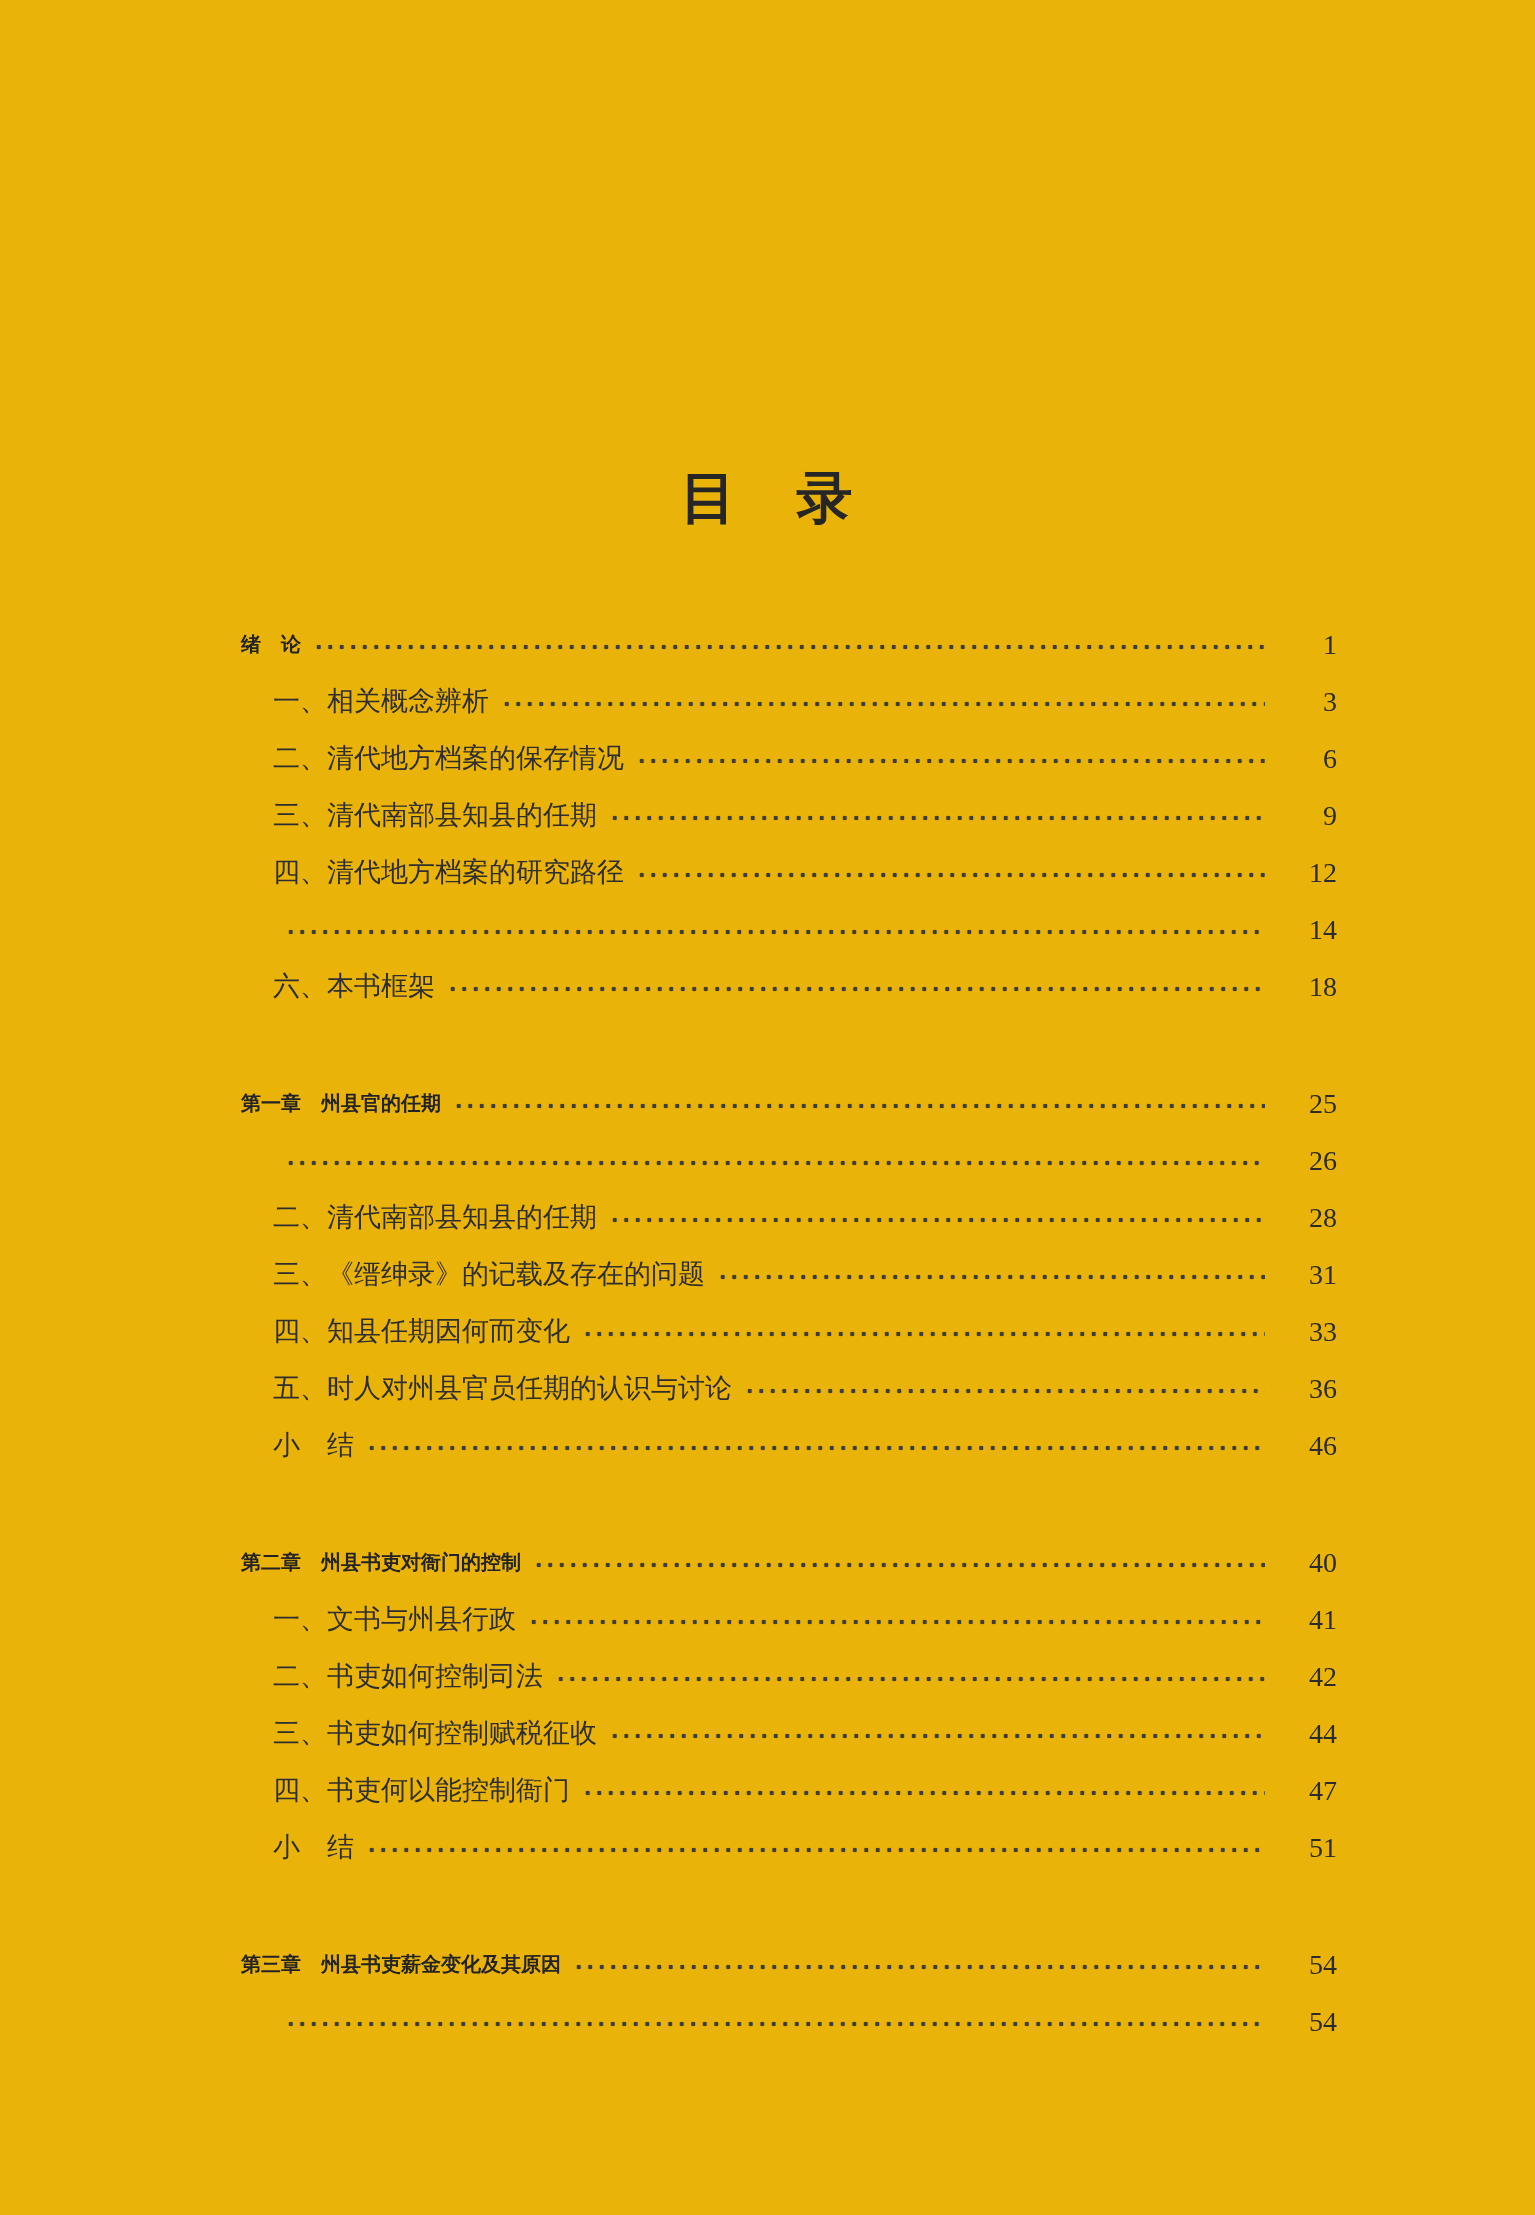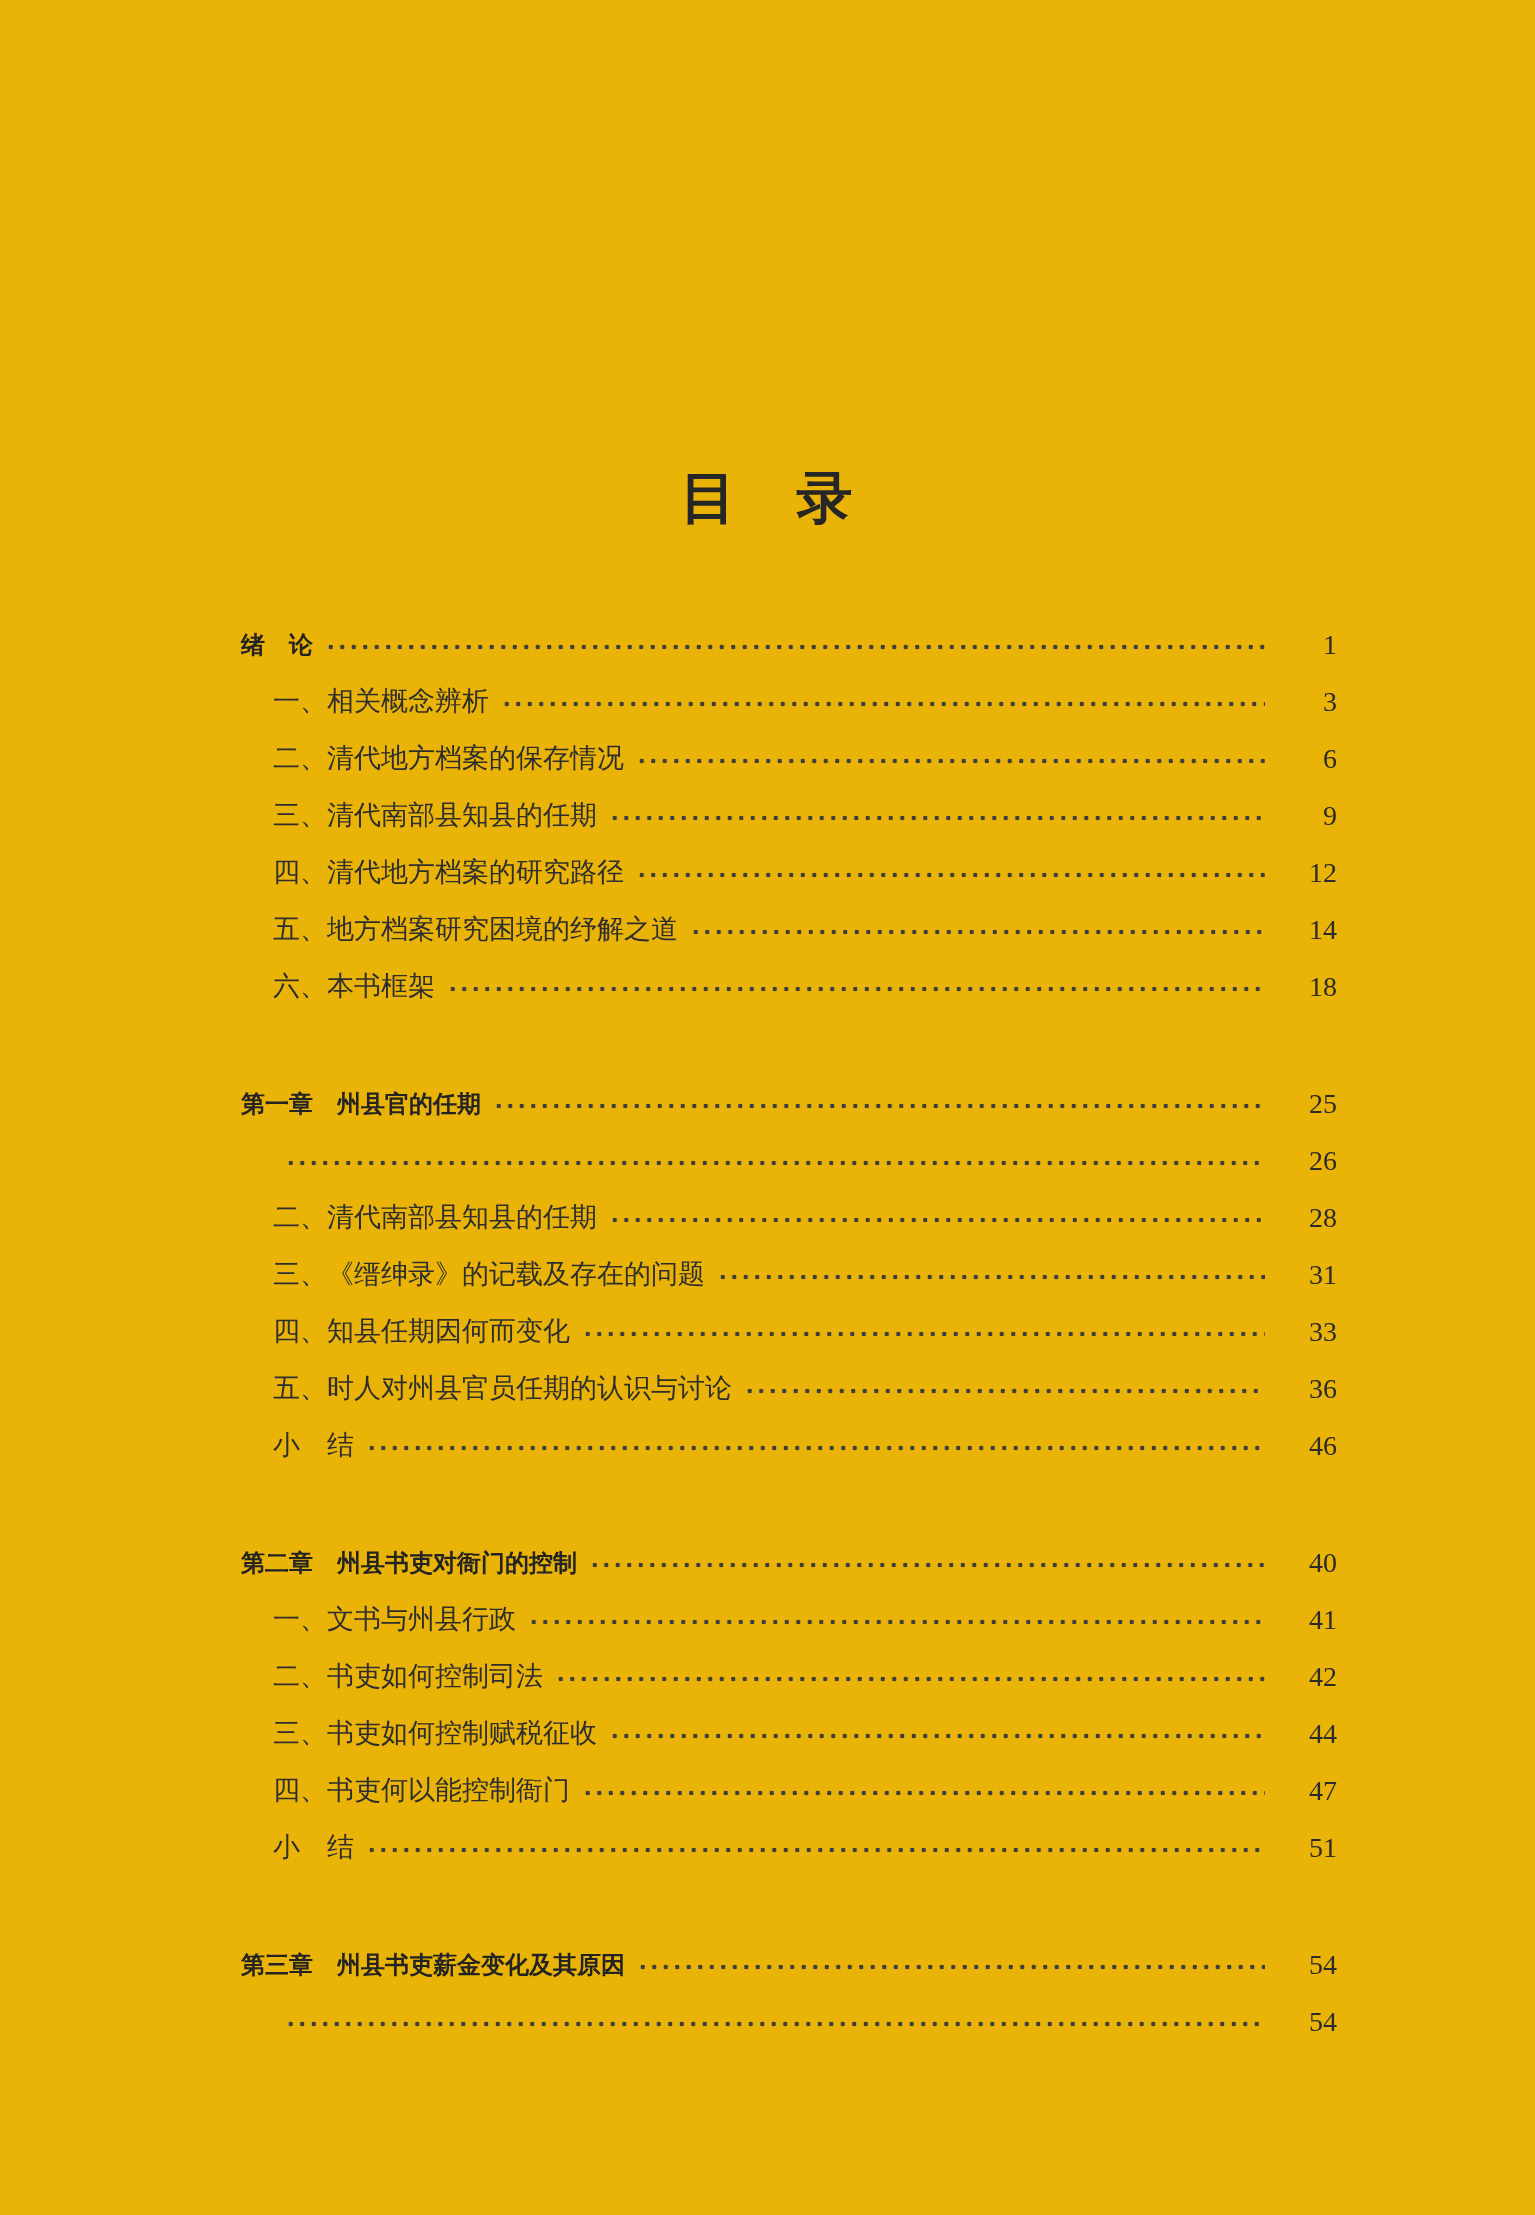--- a/index.html
+++ b/index.html
@@ -44,21 +44,21 @@
     line-height: 57px;
   }
   .row-label {
     white-space: nowrap;
     flex: 0 0 auto;
   }
   .row.heading .row-label {
     font-family: "Liberation Sans", "DejaVu Sans", sans-serif;
     font-weight: bold;
     color: #232323;
-    font-size: 24px;
+    font-size: 20px;
   }
   .row.item { padding-left: 32px; }
   .leader {
     flex: 1 1 auto;
     height: 100%;
     margin-left: 10px;
     margin-right: 14px;
     background-image: radial-gradient(circle, #3d3d3d 2px, rgba(0,0,0,0) 2.5px);
     background-size: 11.5px 11.5px;
     background-repeat: repeat-x;
@@ -99,21 +99,20 @@
           <span class="row-label">三、清代南部县知县的任期</span>
           <span class="leader"></span>
           <span class="pagenum">9</span>
         </div>
         <div class="row item">
           <span class="row-label">四、清代地方档案的研究路径</span>
           <span class="leader"></span>
           <span class="pagenum">12</span>
         </div>
         <div class="row item">
-          <span class="row-label">五、地方档案研究困境的纾解之道</span>
           <span class="leader"></span>
           <span class="pagenum">14</span>
         </div>
         <div class="row item">
           <span class="row-label">六、本书框架</span>
           <span class="leader"></span>
           <span class="pagenum">18</span>
         </div>
       </div>
       <div class="section">

